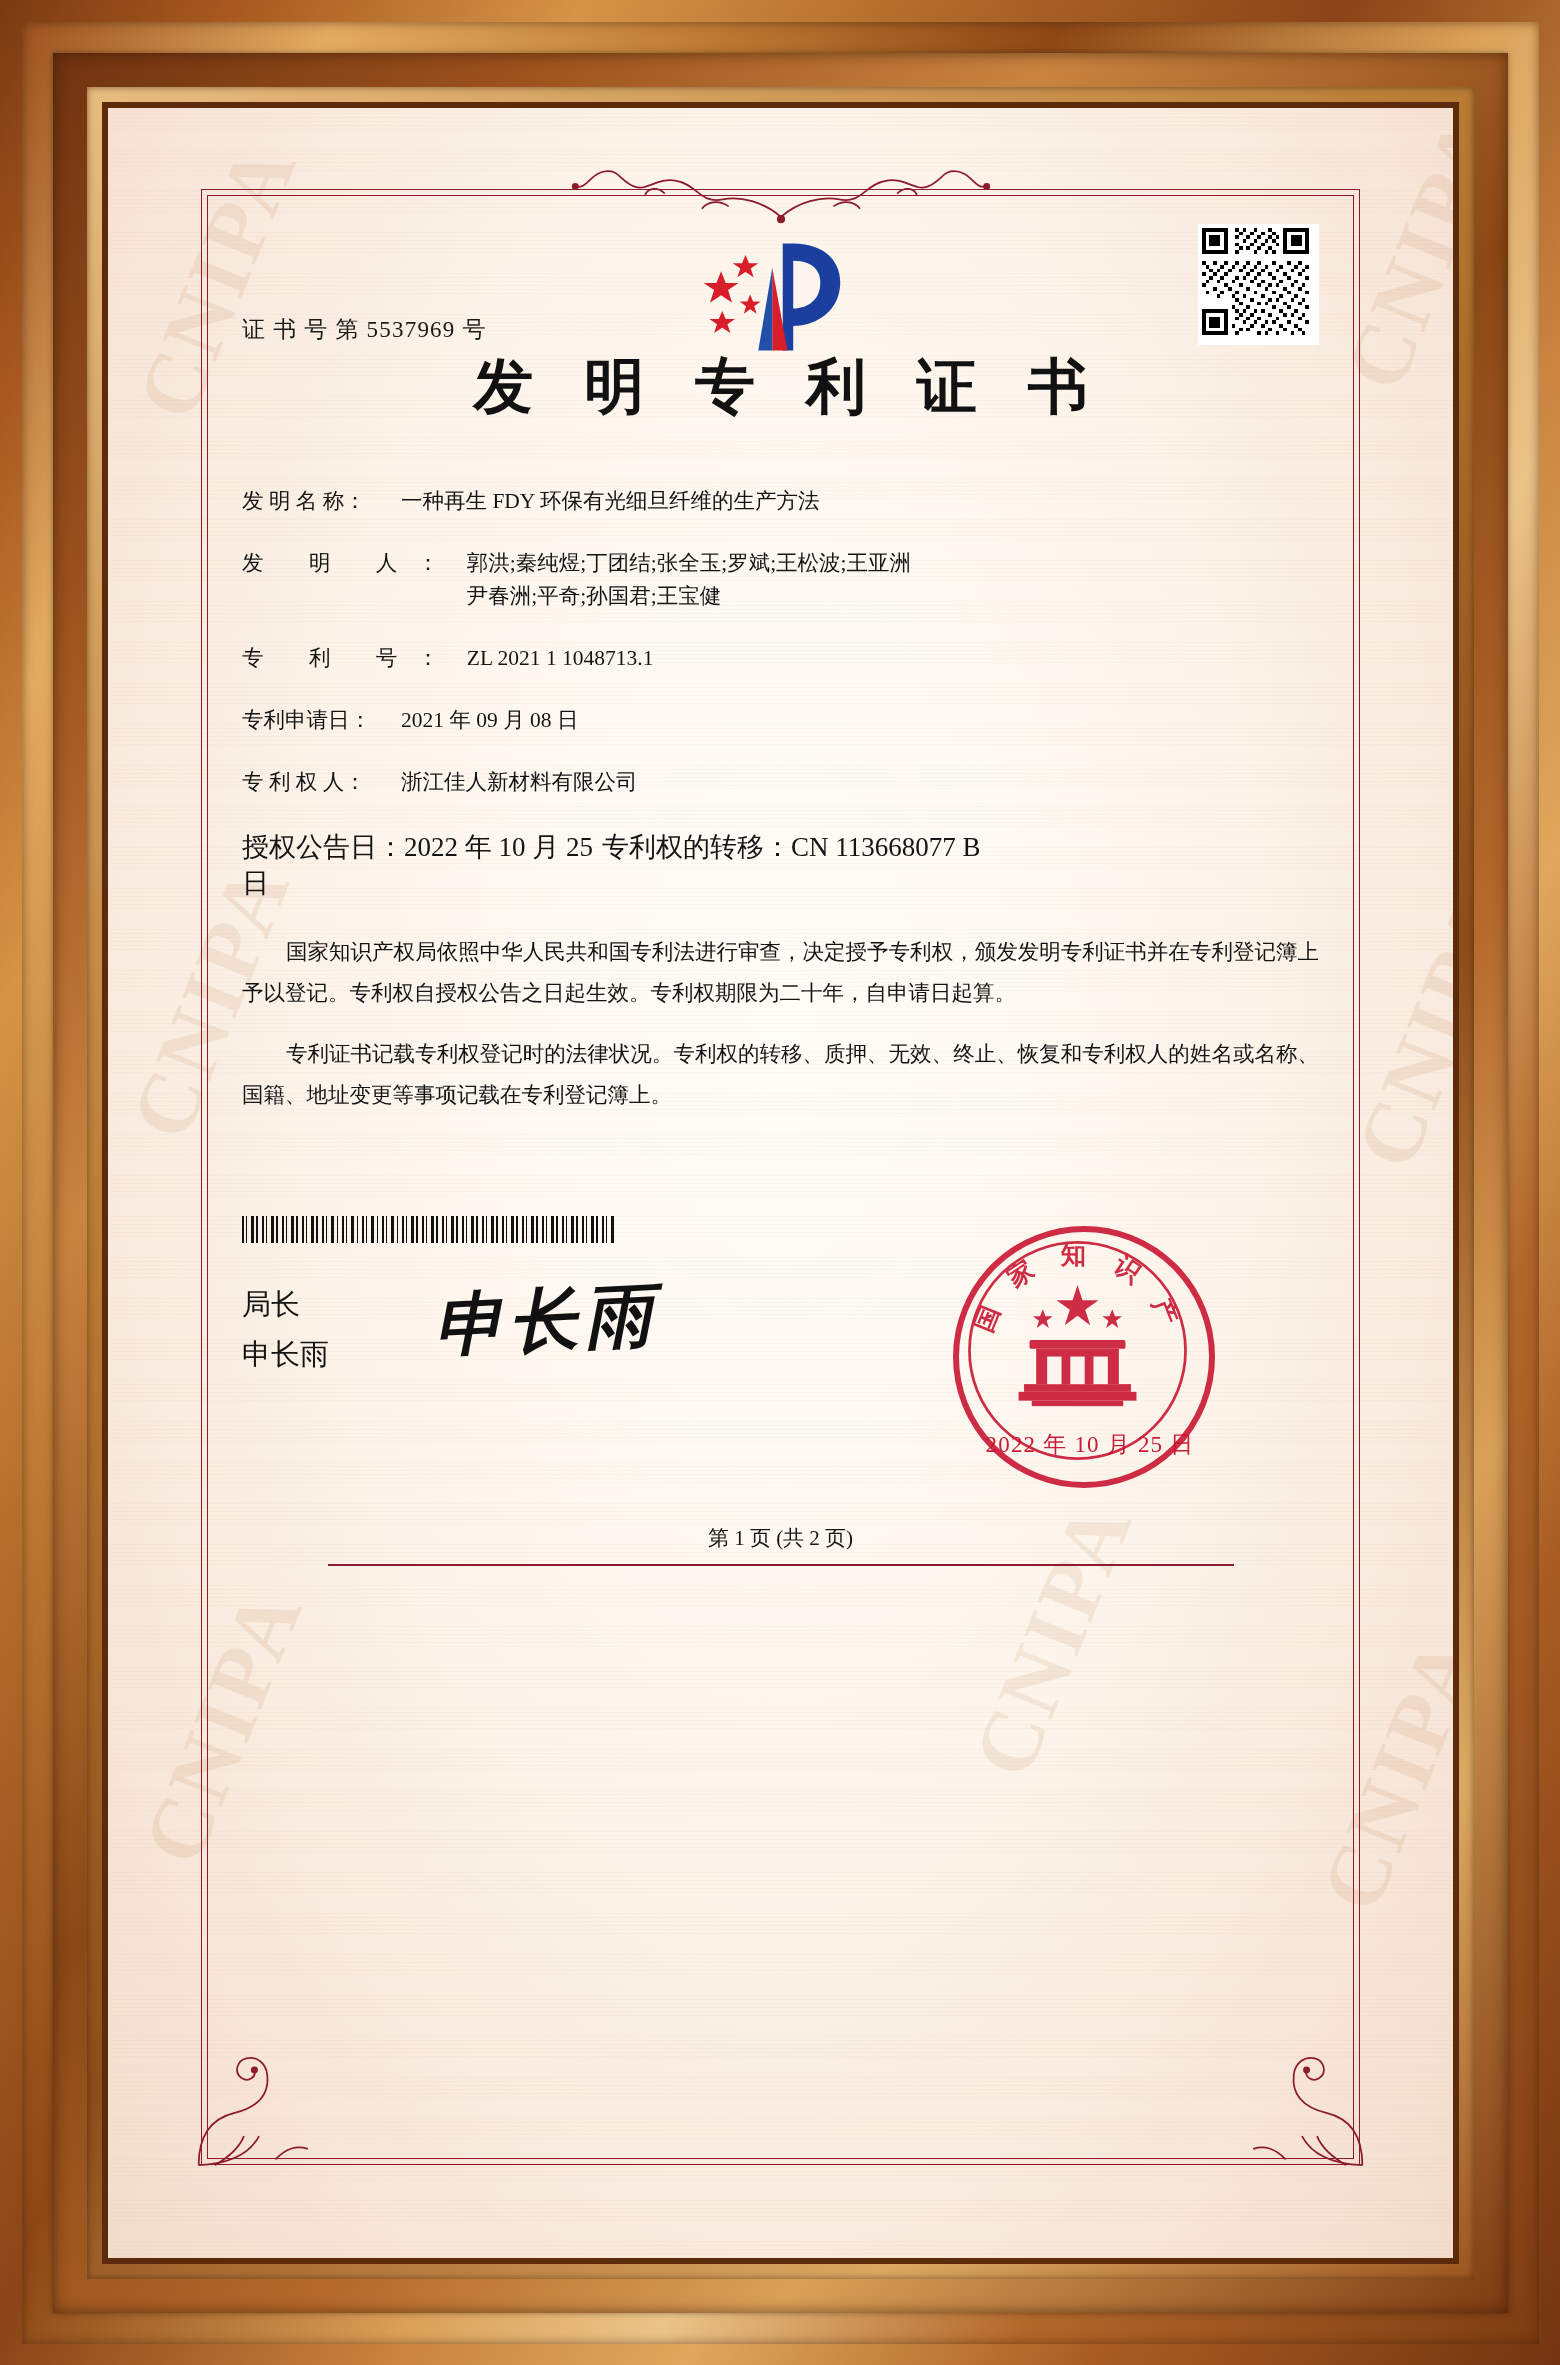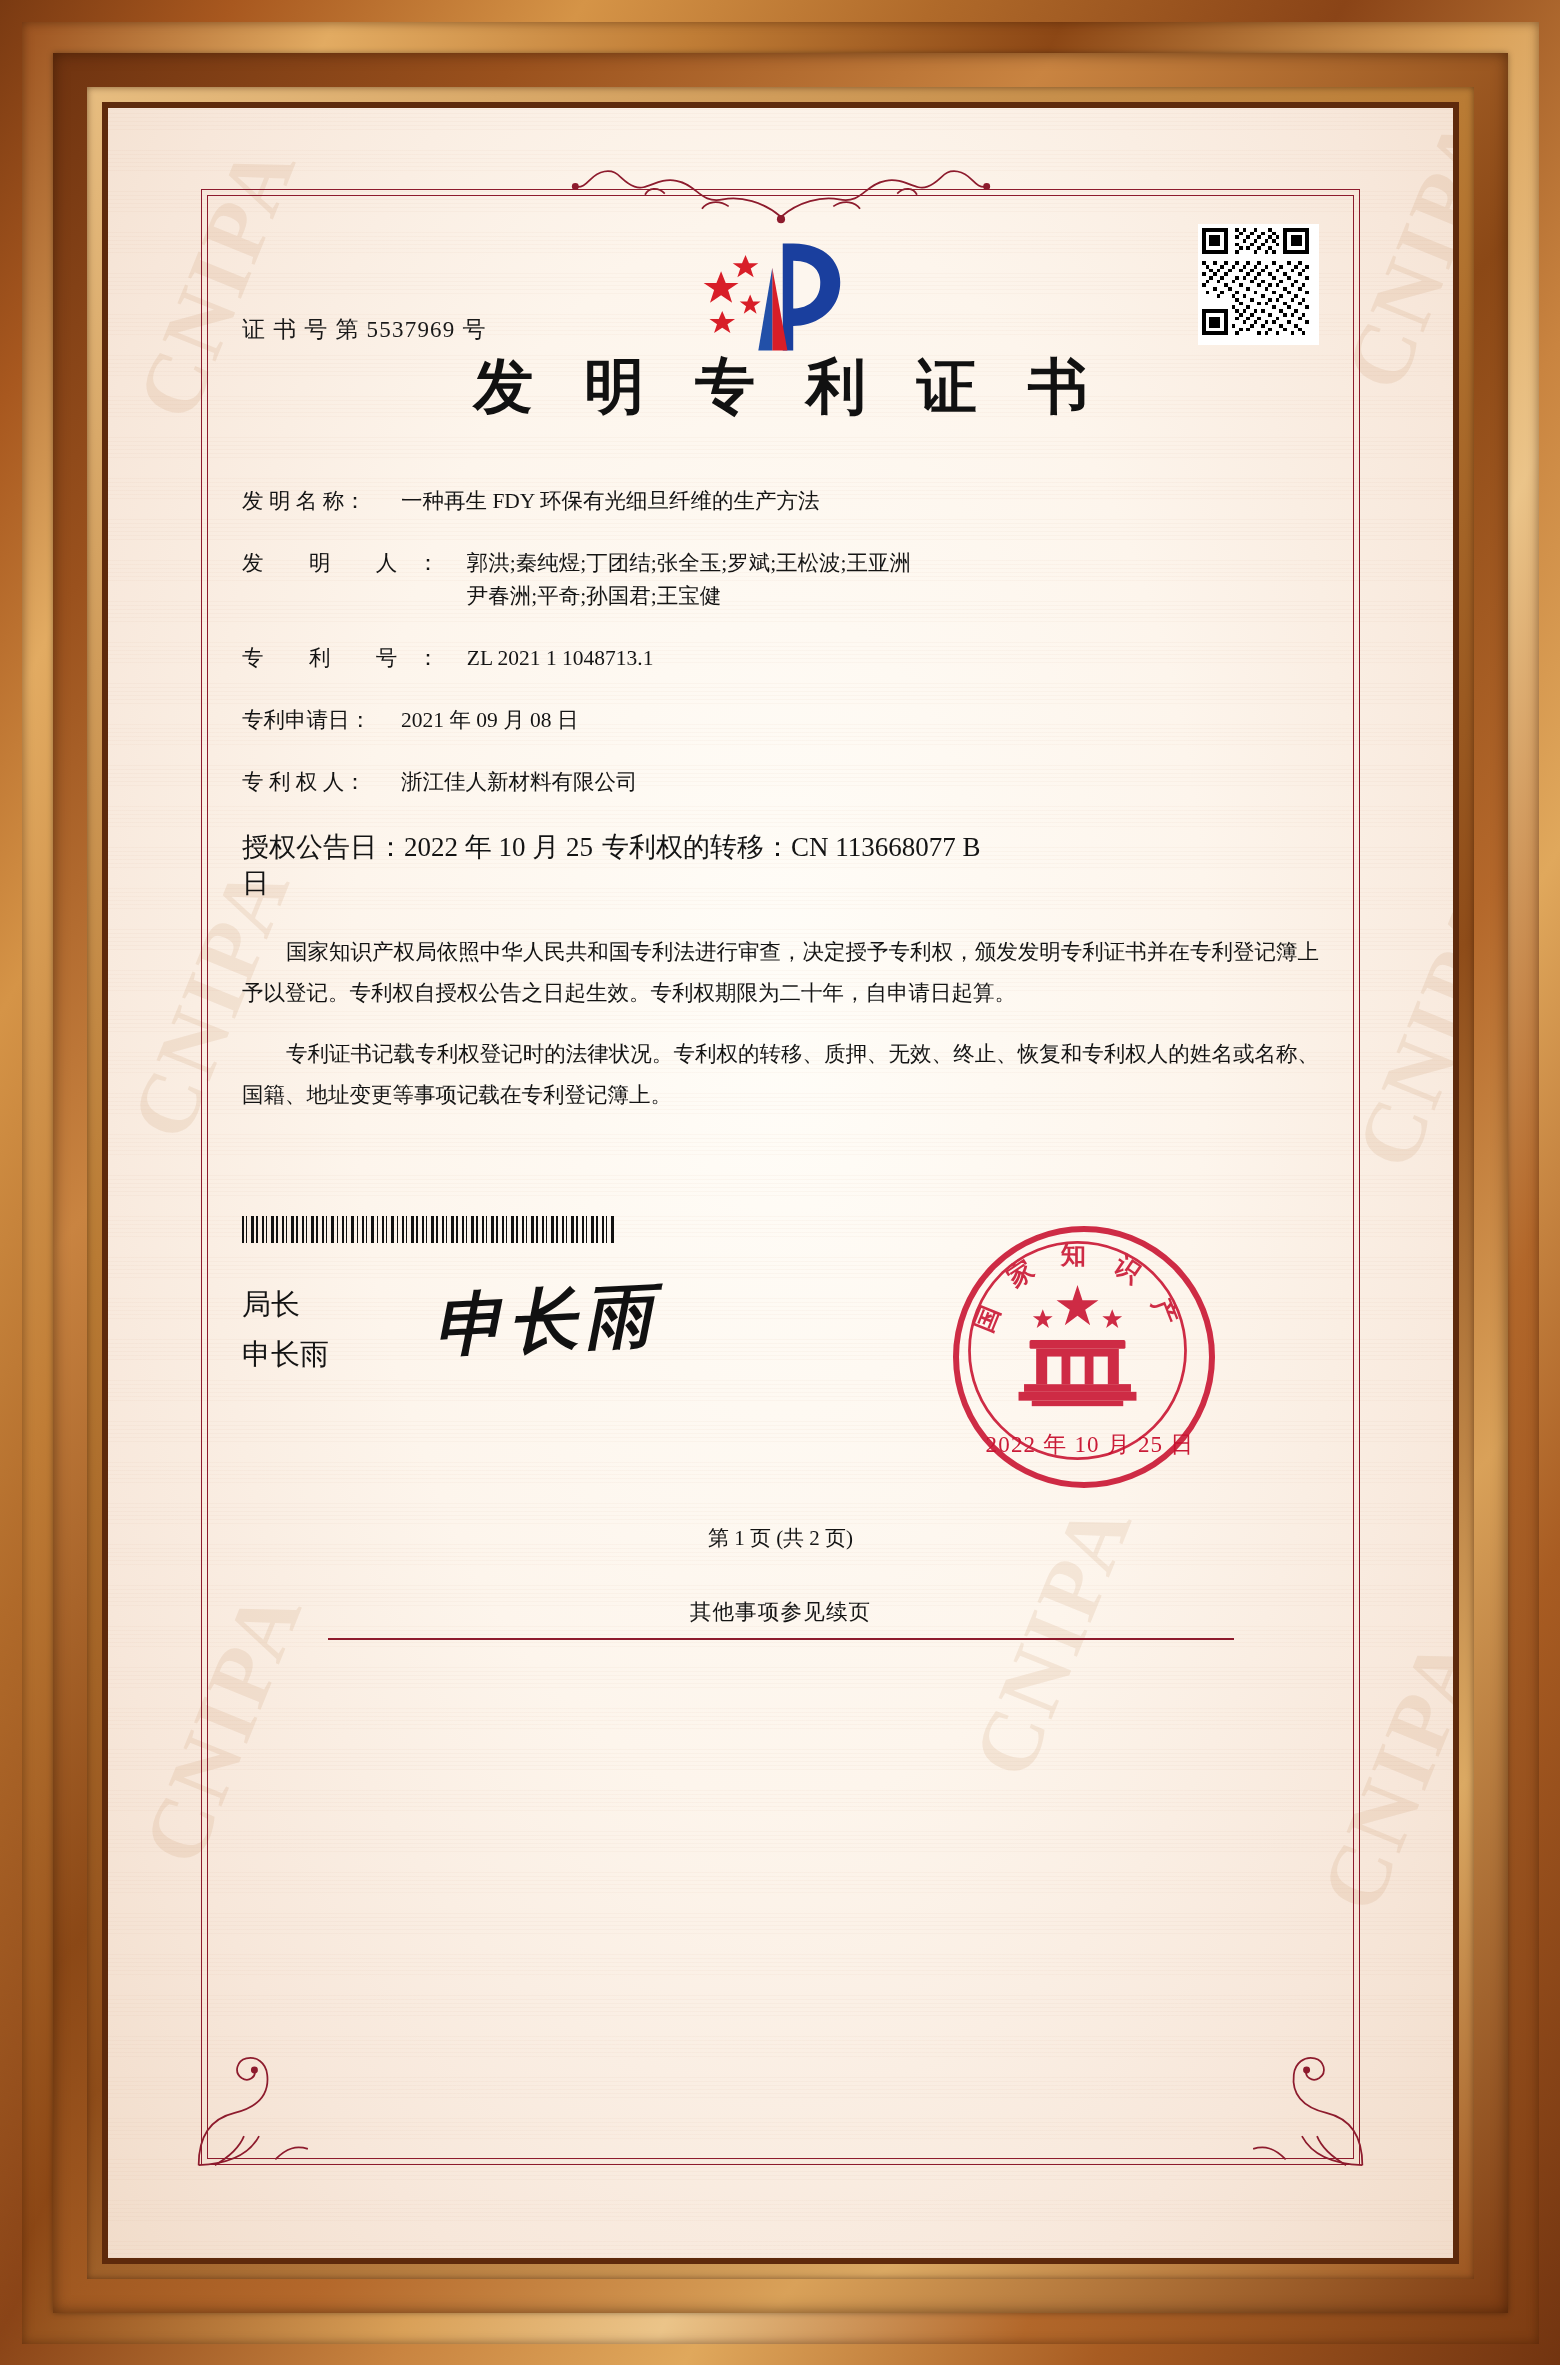--- a/index.html
+++ b/index.html
@@ -545,19 +545,18 @@
             </defs>
             <text font-family="'DejaVu Serif', serif" font-size="46" font-weight="bold" fill="#c8102e" letter-spacing="16">
               <textPath href="#ringpath" startOffset="6%">国 家 知 识 产 权 局</textPath>
             </text>
           </svg>
         </div>
         <div class="seal-date">2022 年 10 月 25 日</div>
       </div>
 
       <div class="page-no">第 1 页 (共 2 页)</div>
-      <div class="footnote">其他事项参见续页</div>
       <div class="footline"></div>
 
     </div>
   </div>
 </div>
 
 
 </body></html>

